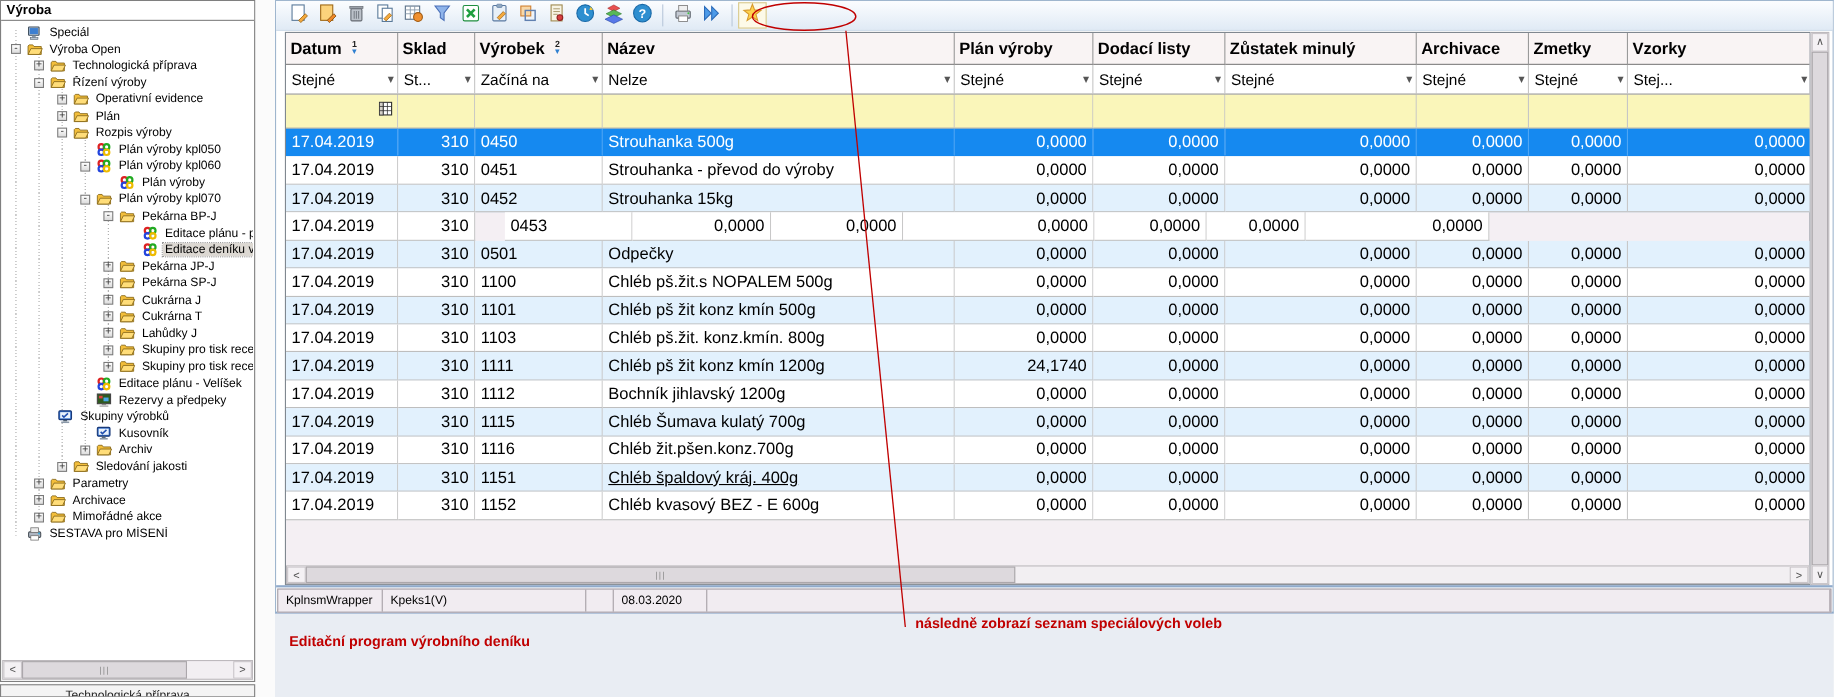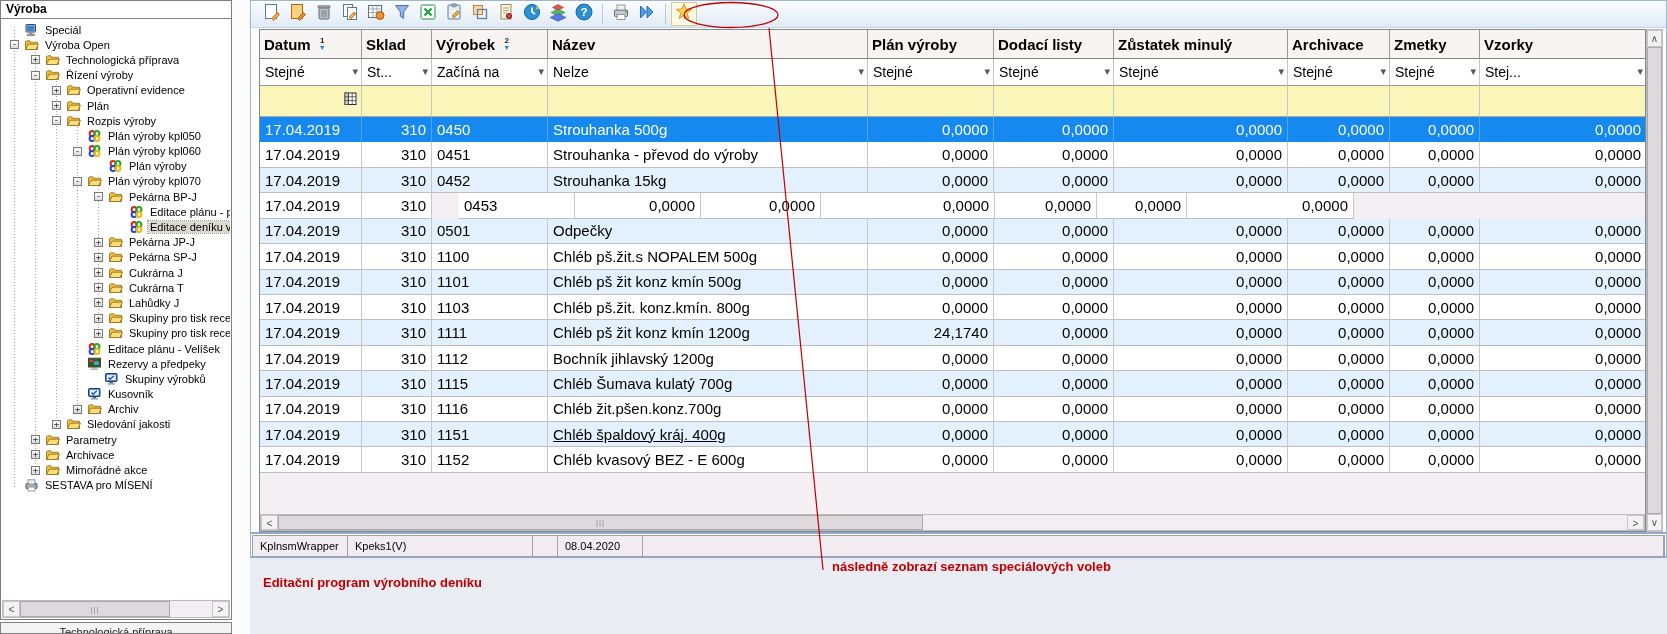--- a/index.html
+++ b/index.html
@@ -354,21 +354,21 @@
           <svg width="15" height="14" viewBox="0 0 14 14">
             <rect x="1" y="1.2" width="12" height="8.8" fill="#2E5A20" stroke="#444"></rect>
             <rect x="2.4" y="2.8" width="3.4" height="2.4" fill="#E04040"></rect>
             <rect x="6.6" y="4.4" width="4.6" height="3.4" fill="#48A8E8"></rect>
             <rect x="5" y="10.2" width="4" height="1.2" fill="#888"></rect>
             <rect x="3" y="11.6" width="8" height="1.2" fill="#aaa"></rect>
           </svg>
         </span>
         <span class="tree-label">Rezervy a předpeky</span>
       </div>
-      <div class="tree-row" style="padding-left: 88px;">
+      <div class="tree-row" style="padding-left: 36px;">
         <span class="exp-spacer"></span>
         <span class="tree-icon">
           <svg width="15" height="14" viewBox="0 0 14 14">
             <rect x="1" y="1.5" width="11.5" height="8" rx="1" fill="#2E6AC8" stroke="#1A3A78"></rect>
             <rect x="2.2" y="2.7" width="9.1" height="5.6" fill="#EAF2FB"></rect>
             <path d="M4 5.6 L5.6 7.2 L9.3 3.8" stroke="#2050B0" stroke-width="1.4" fill="none"></path>
             <rect x="5" y="9.8" width="3.5" height="1.3" fill="#506070"></rect>
             <rect x="3.2" y="11.2" width="7.2" height="1.4" fill="#8A98A8"></rect>
           </svg>
         </span>
@@ -855,21 +855,21 @@
     <div class="sb-btn">∧</div>
     <div class="sb-thumb"></div>
     <div class="sb-btn">∨</div>
   </div>
 
   <div class="window-bottom"></div>
   <div class="status-bar" id="statusBar">
       <div class="status-cell" style="width: 95px; flex: 0 0 95px;">KplnsmWrapper</div>
       <div class="status-cell" style="width: 185px; flex: 0 0 185px;">Kpeks1(V)</div>
       <div class="status-cell" style="width: 25px; flex: 0 0 25px;"></div>
-      <div class="status-cell" style="width: 85px; flex: 0 0 85px;">08.04.2020</div>
+      <div class="status-cell" style="width: 85px; flex: 0 0 85px;">08.03.2020</div>
       <div class="status-cell" style="flex: 1 1 0%;"></div>
     </div>
 </div>
 
 <div class="bottom-strip"></div>
 
 <div class="note note-left">Editační program výrobního deníku</div>
 <div class="note note-right">následně zobrazí seznam speciálových voleb</div>
 
 <svg class="overlay">

